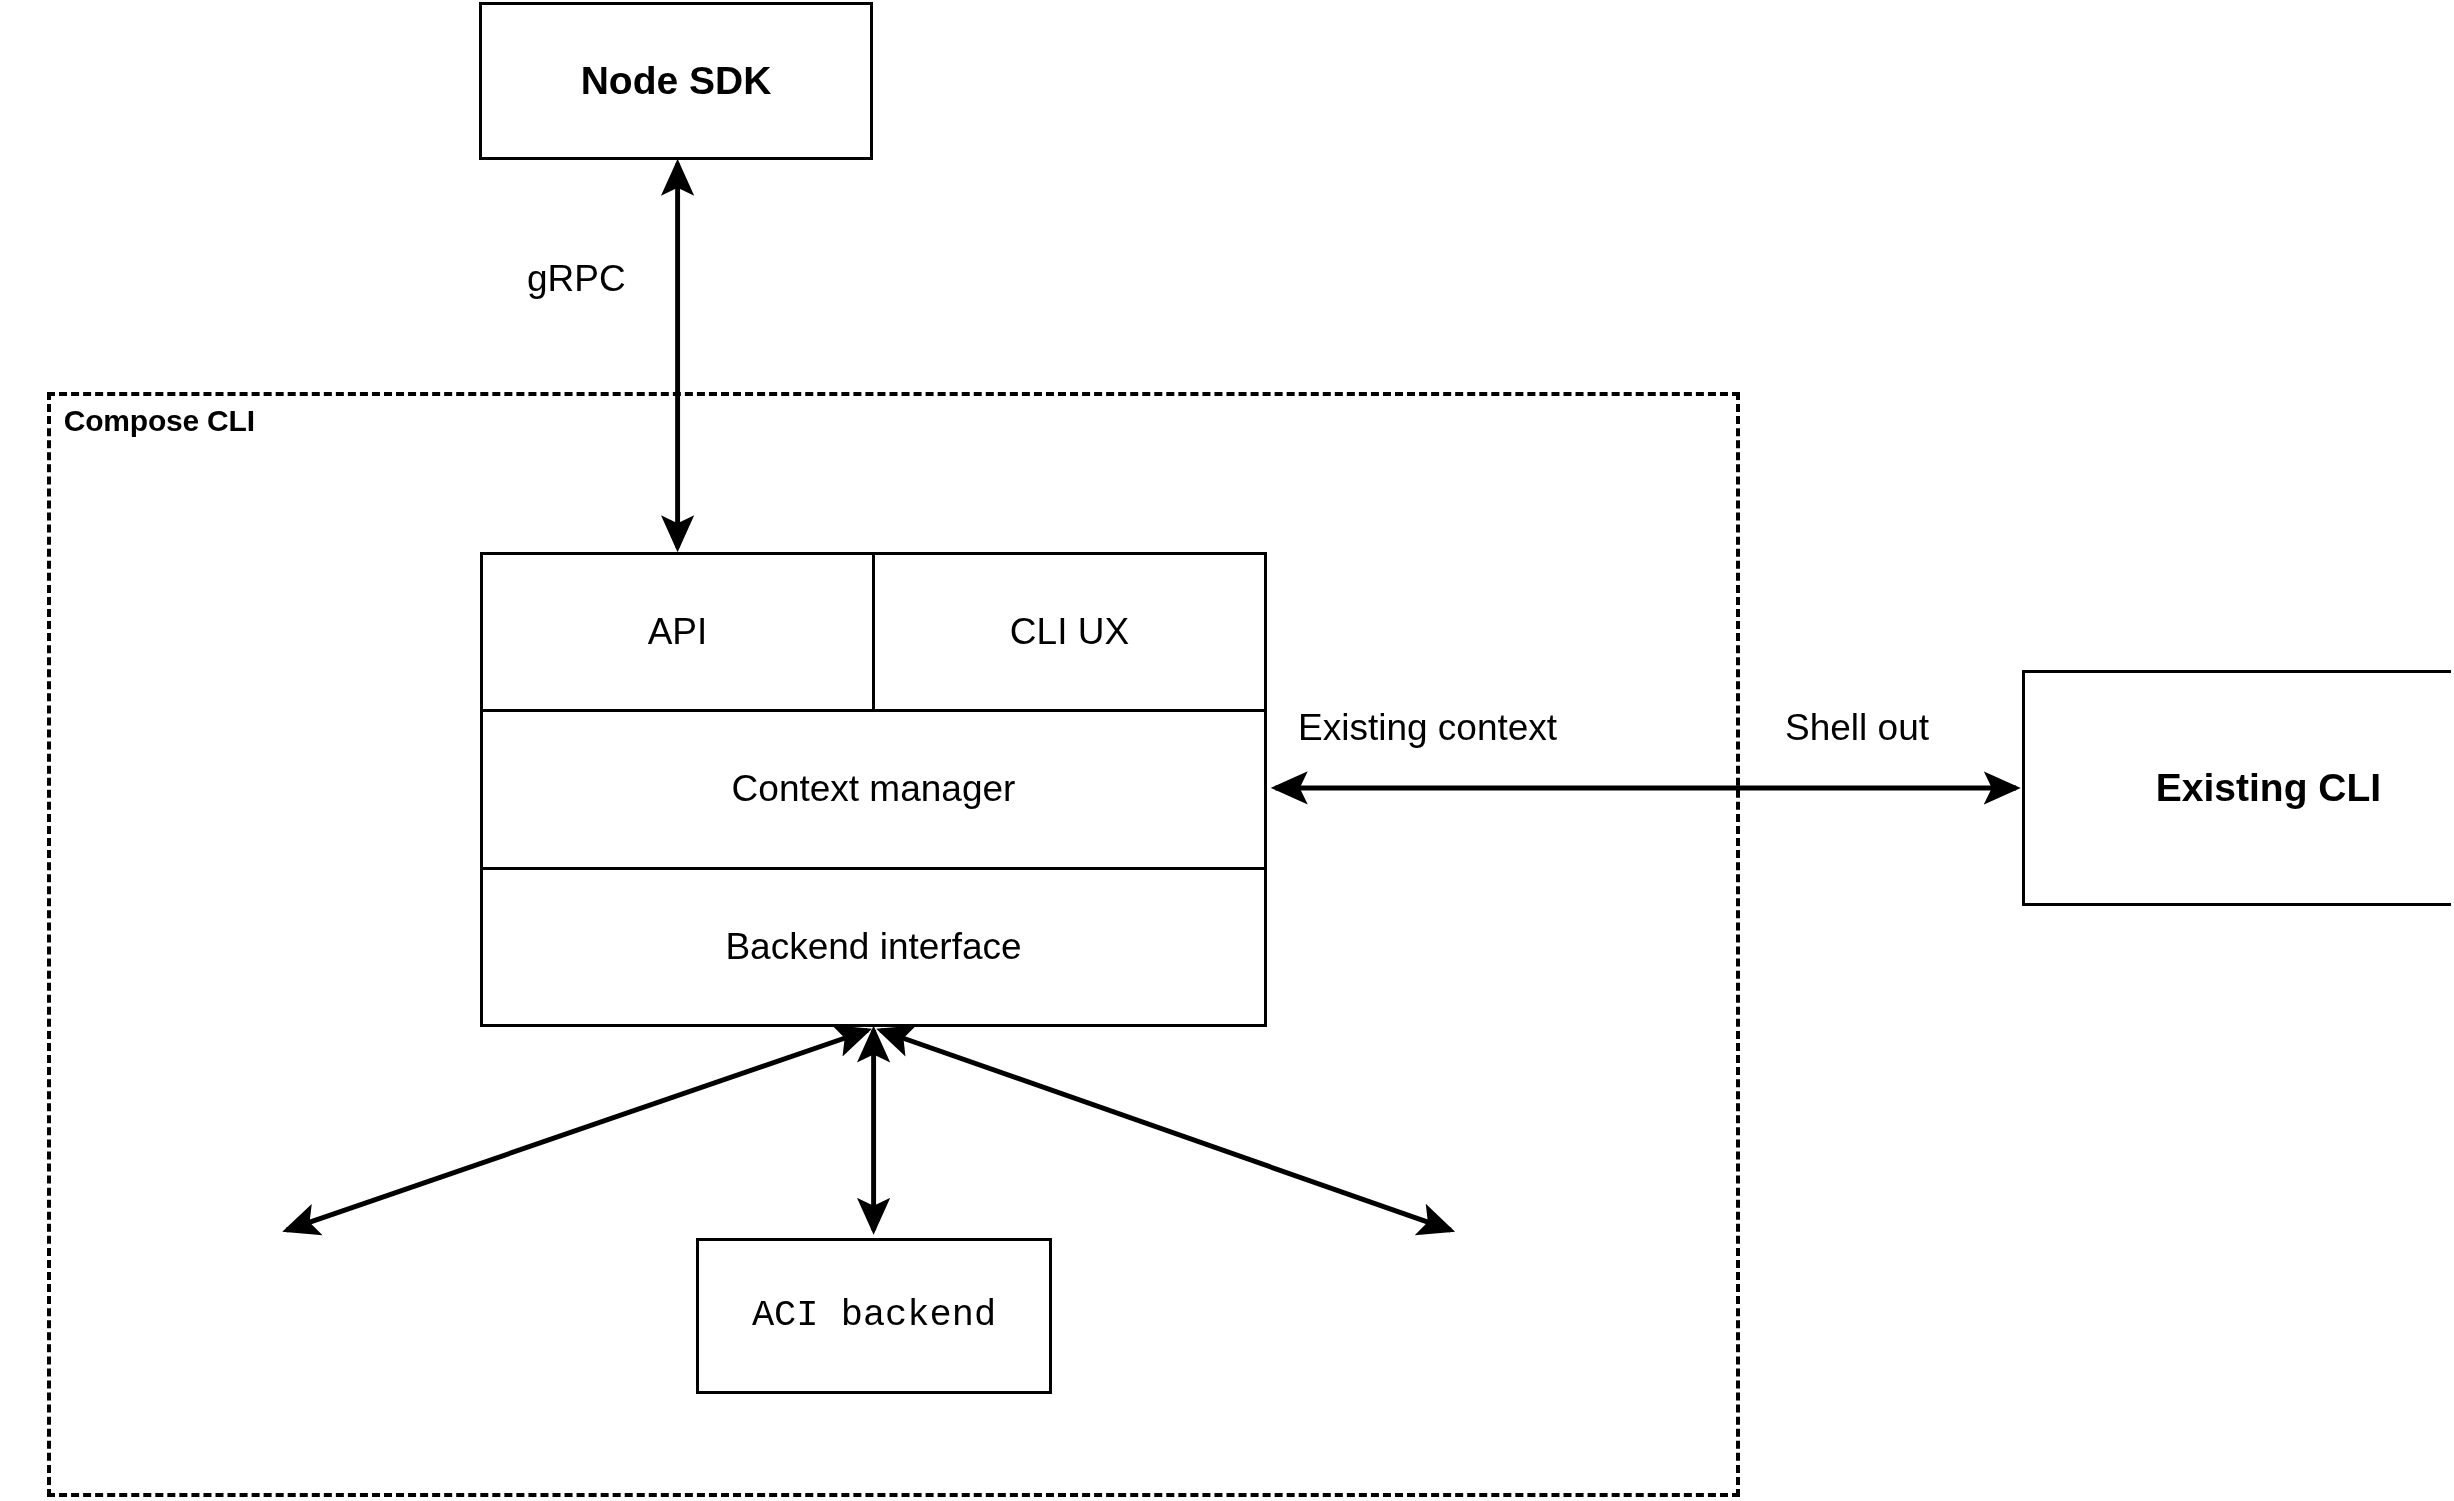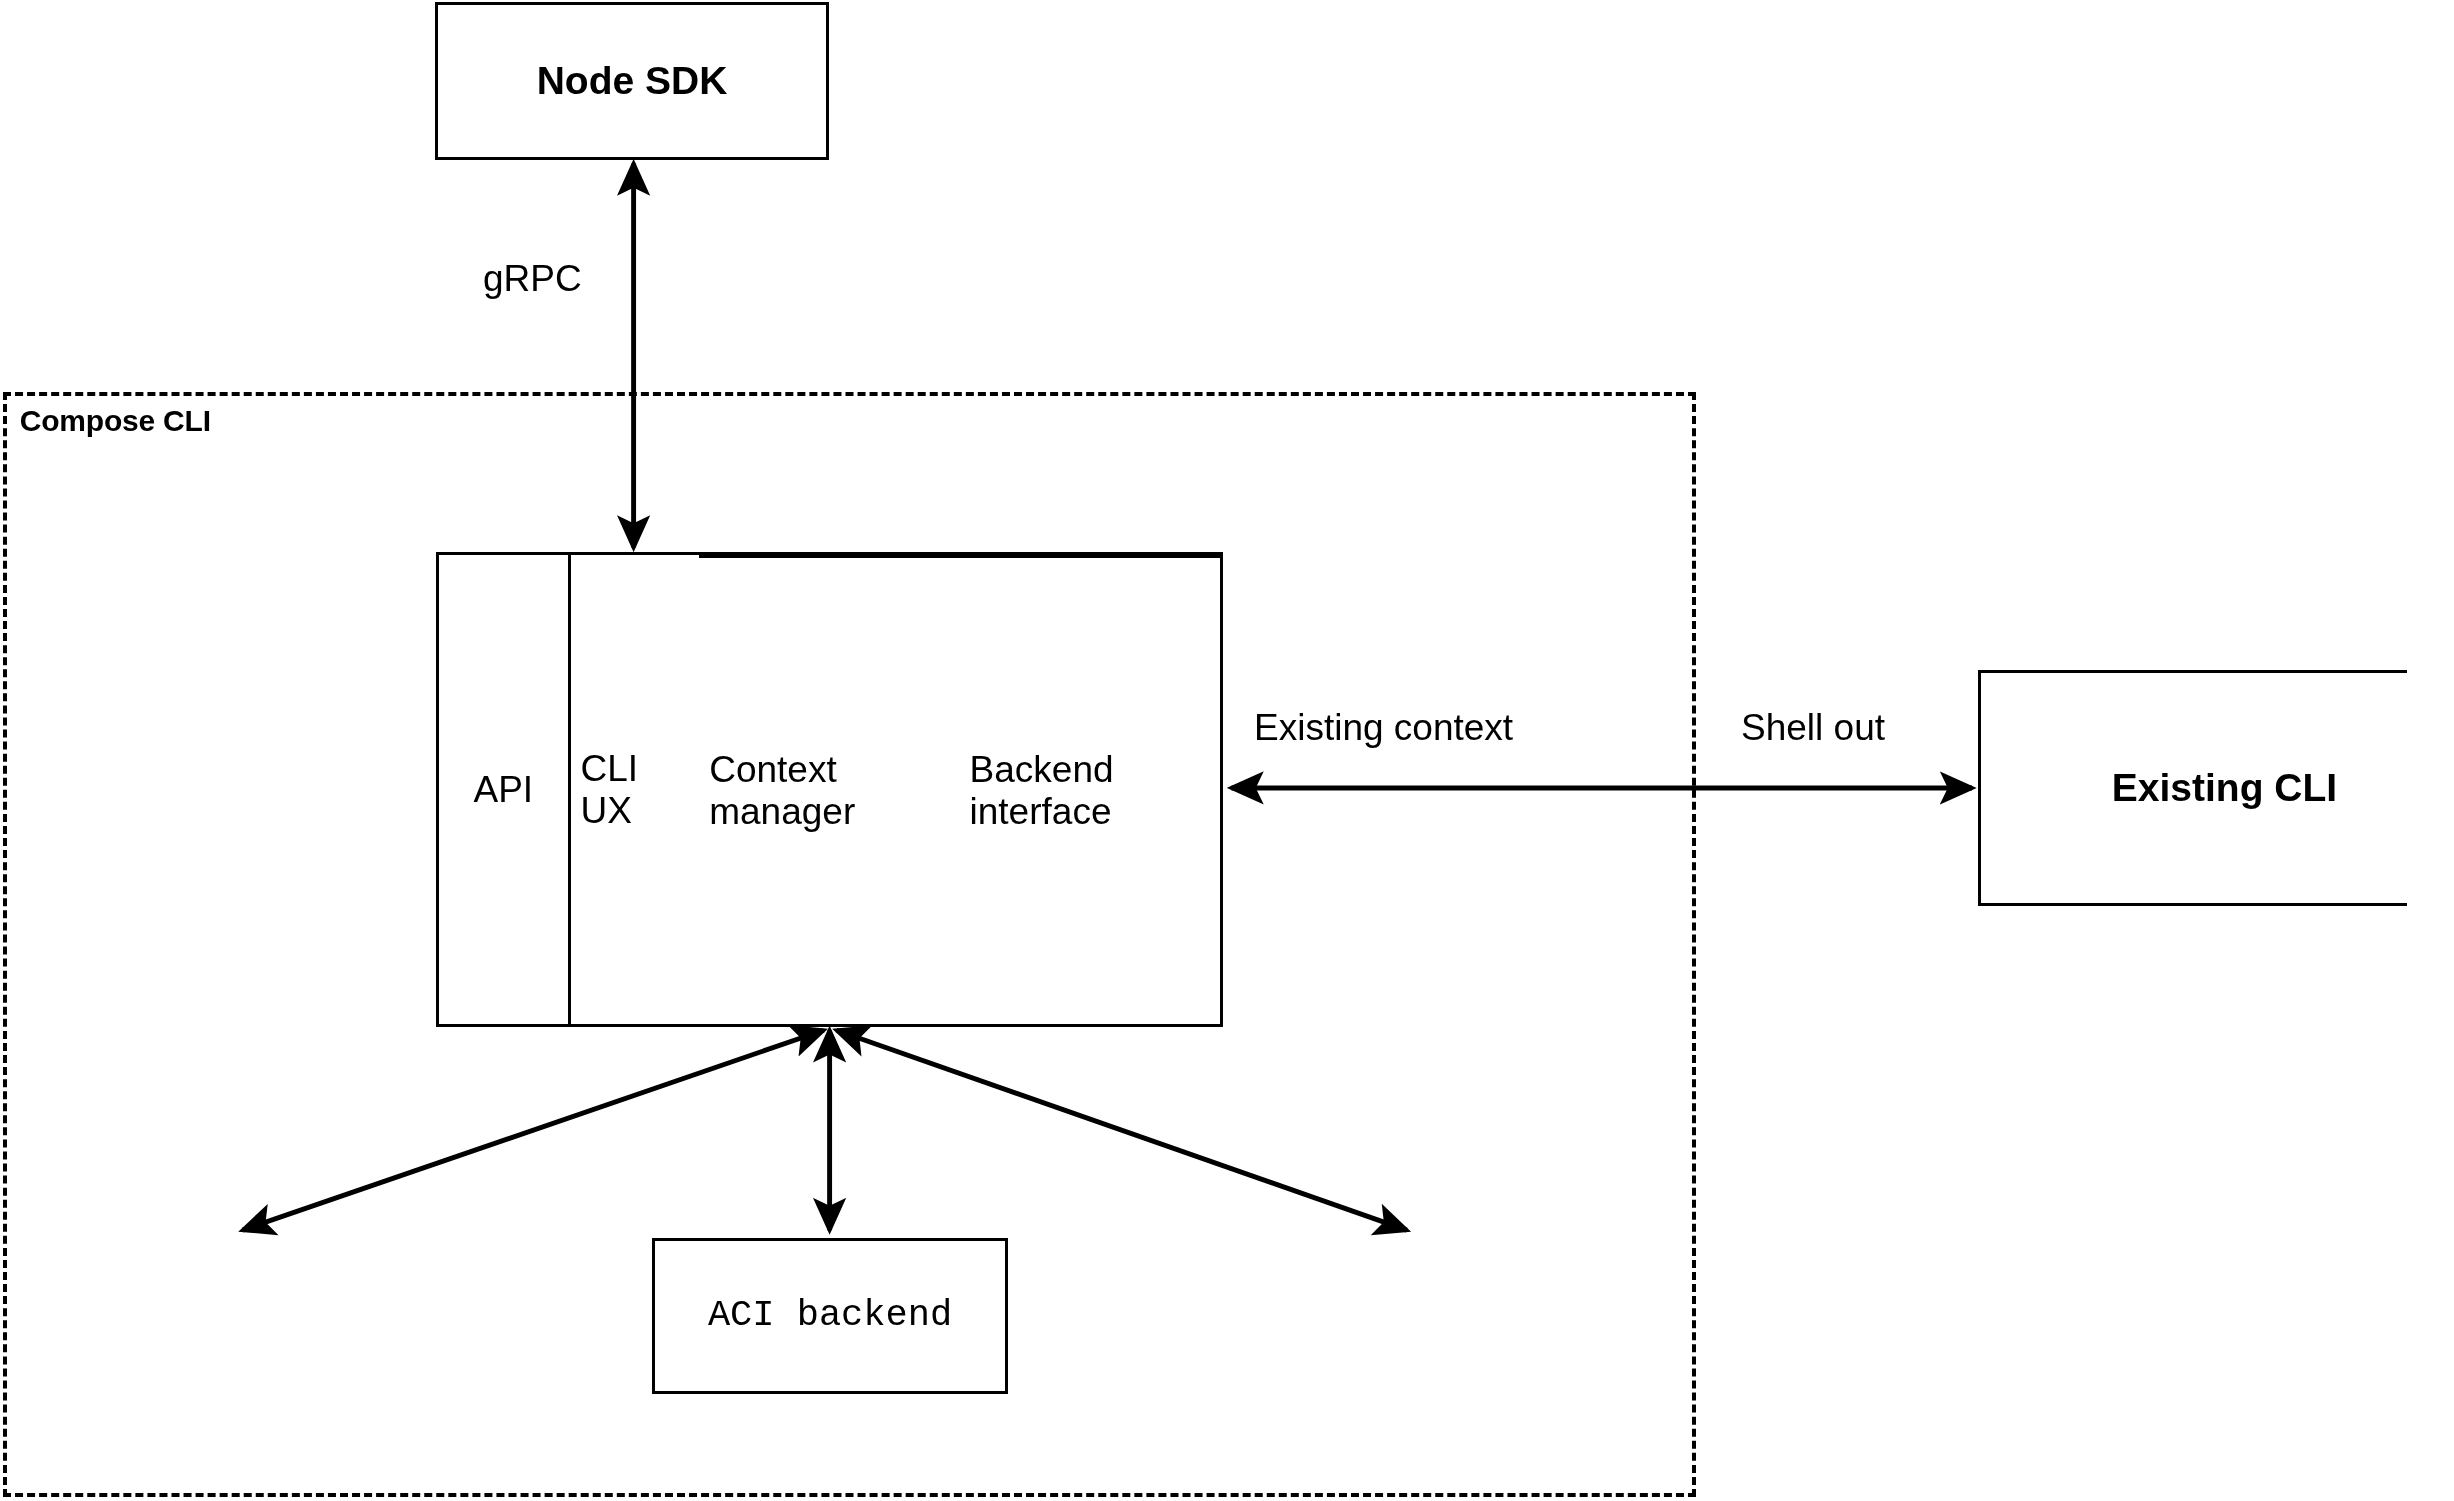--- a/index.html
+++ b/index.html
@@ -11,20 +11,21 @@
   body {
     font-family: "Liberation Sans", sans-serif;
     color: #000000;
   }
   #diagram-root {
     position: relative;
     width: 2407px;
     height: 1501px;
     background: #ffffff;
     overflow: hidden;
+    margin-left: 44px;
   }
   #edge-layer {
     position: absolute;
     left: 0;
     top: 0;
     width: 2455px;
     height: 1501px;
     pointer-events: none;
   }
   .node-box {
@@ -75,21 +76,21 @@
 
   
   #main-stack {
     position: absolute;
     left: 436px; top: 552px;
     width: 787px; height: 475px;
     box-sizing: border-box;
     border: 3.9px solid #000000;
     background: #ffffff;
     display: flex;
-    flex-direction: row;
+    flex-direction: column;
   }
   .stack-row {
     position: relative;
     box-sizing: border-box;
     display: flex;
     flex: 1 1 0;
     min-height: 0;
   }
   .stack-row + .stack-row { border-top: 3.9px solid #000000; }
   .stack-cell {

